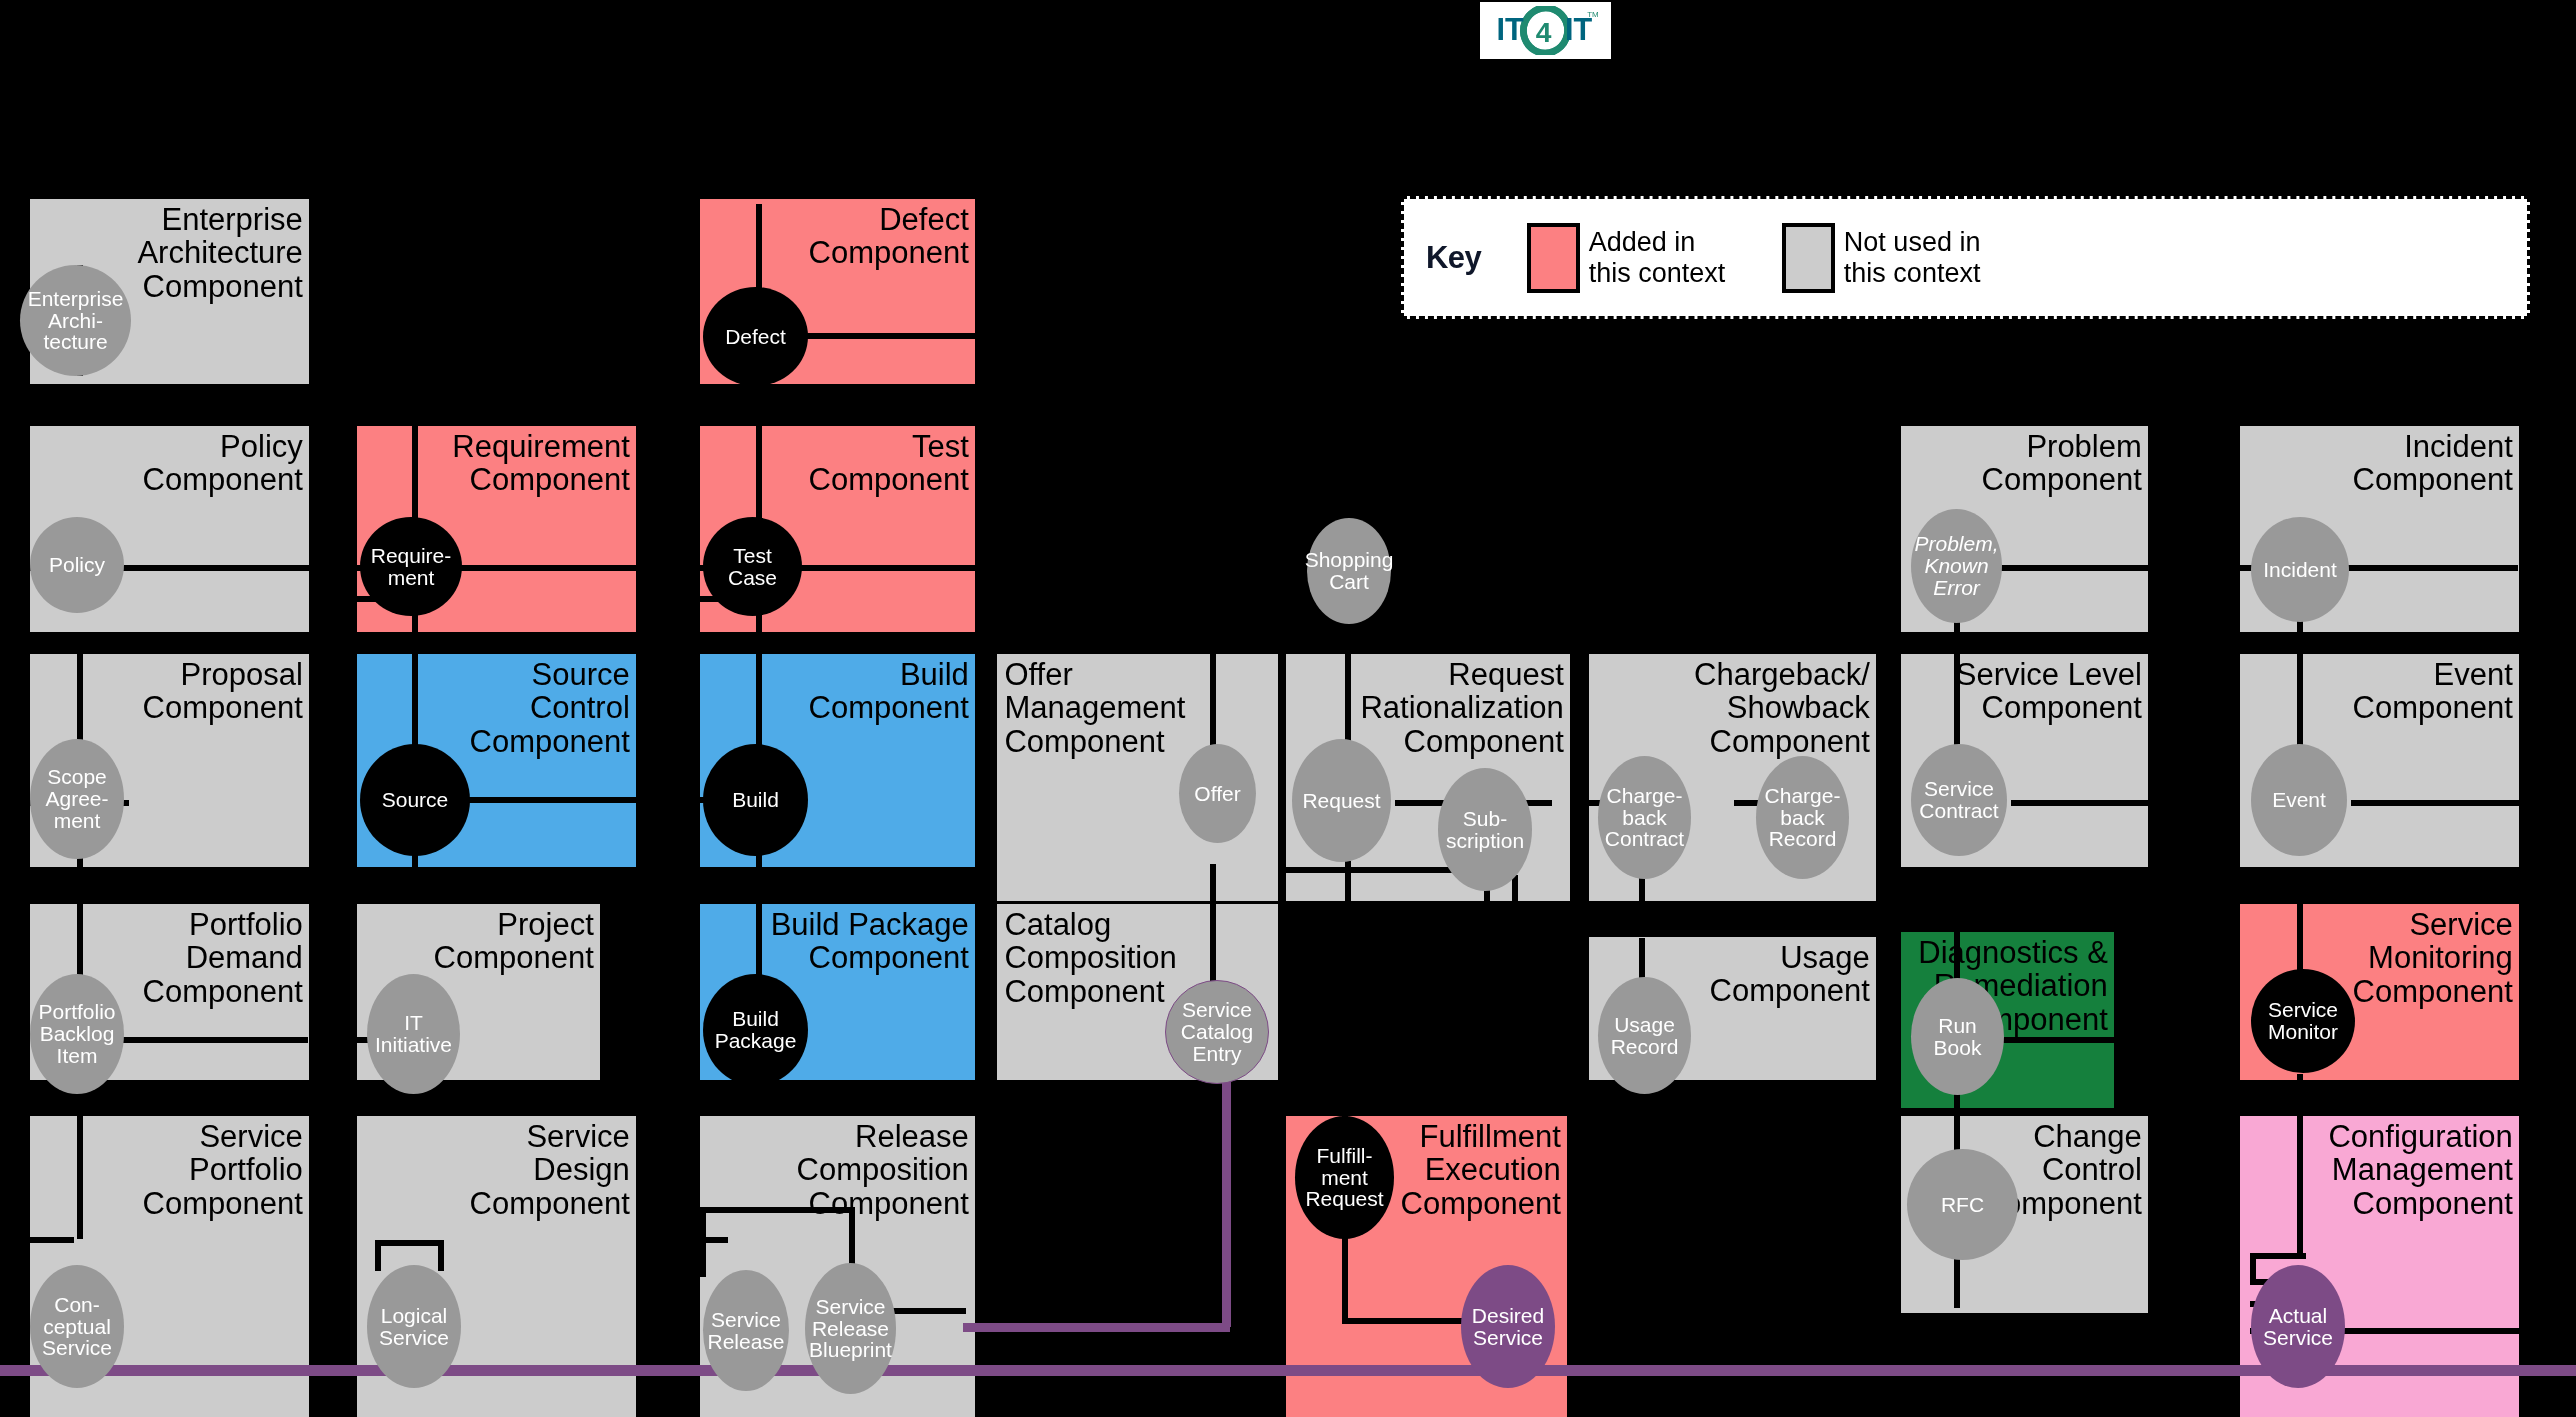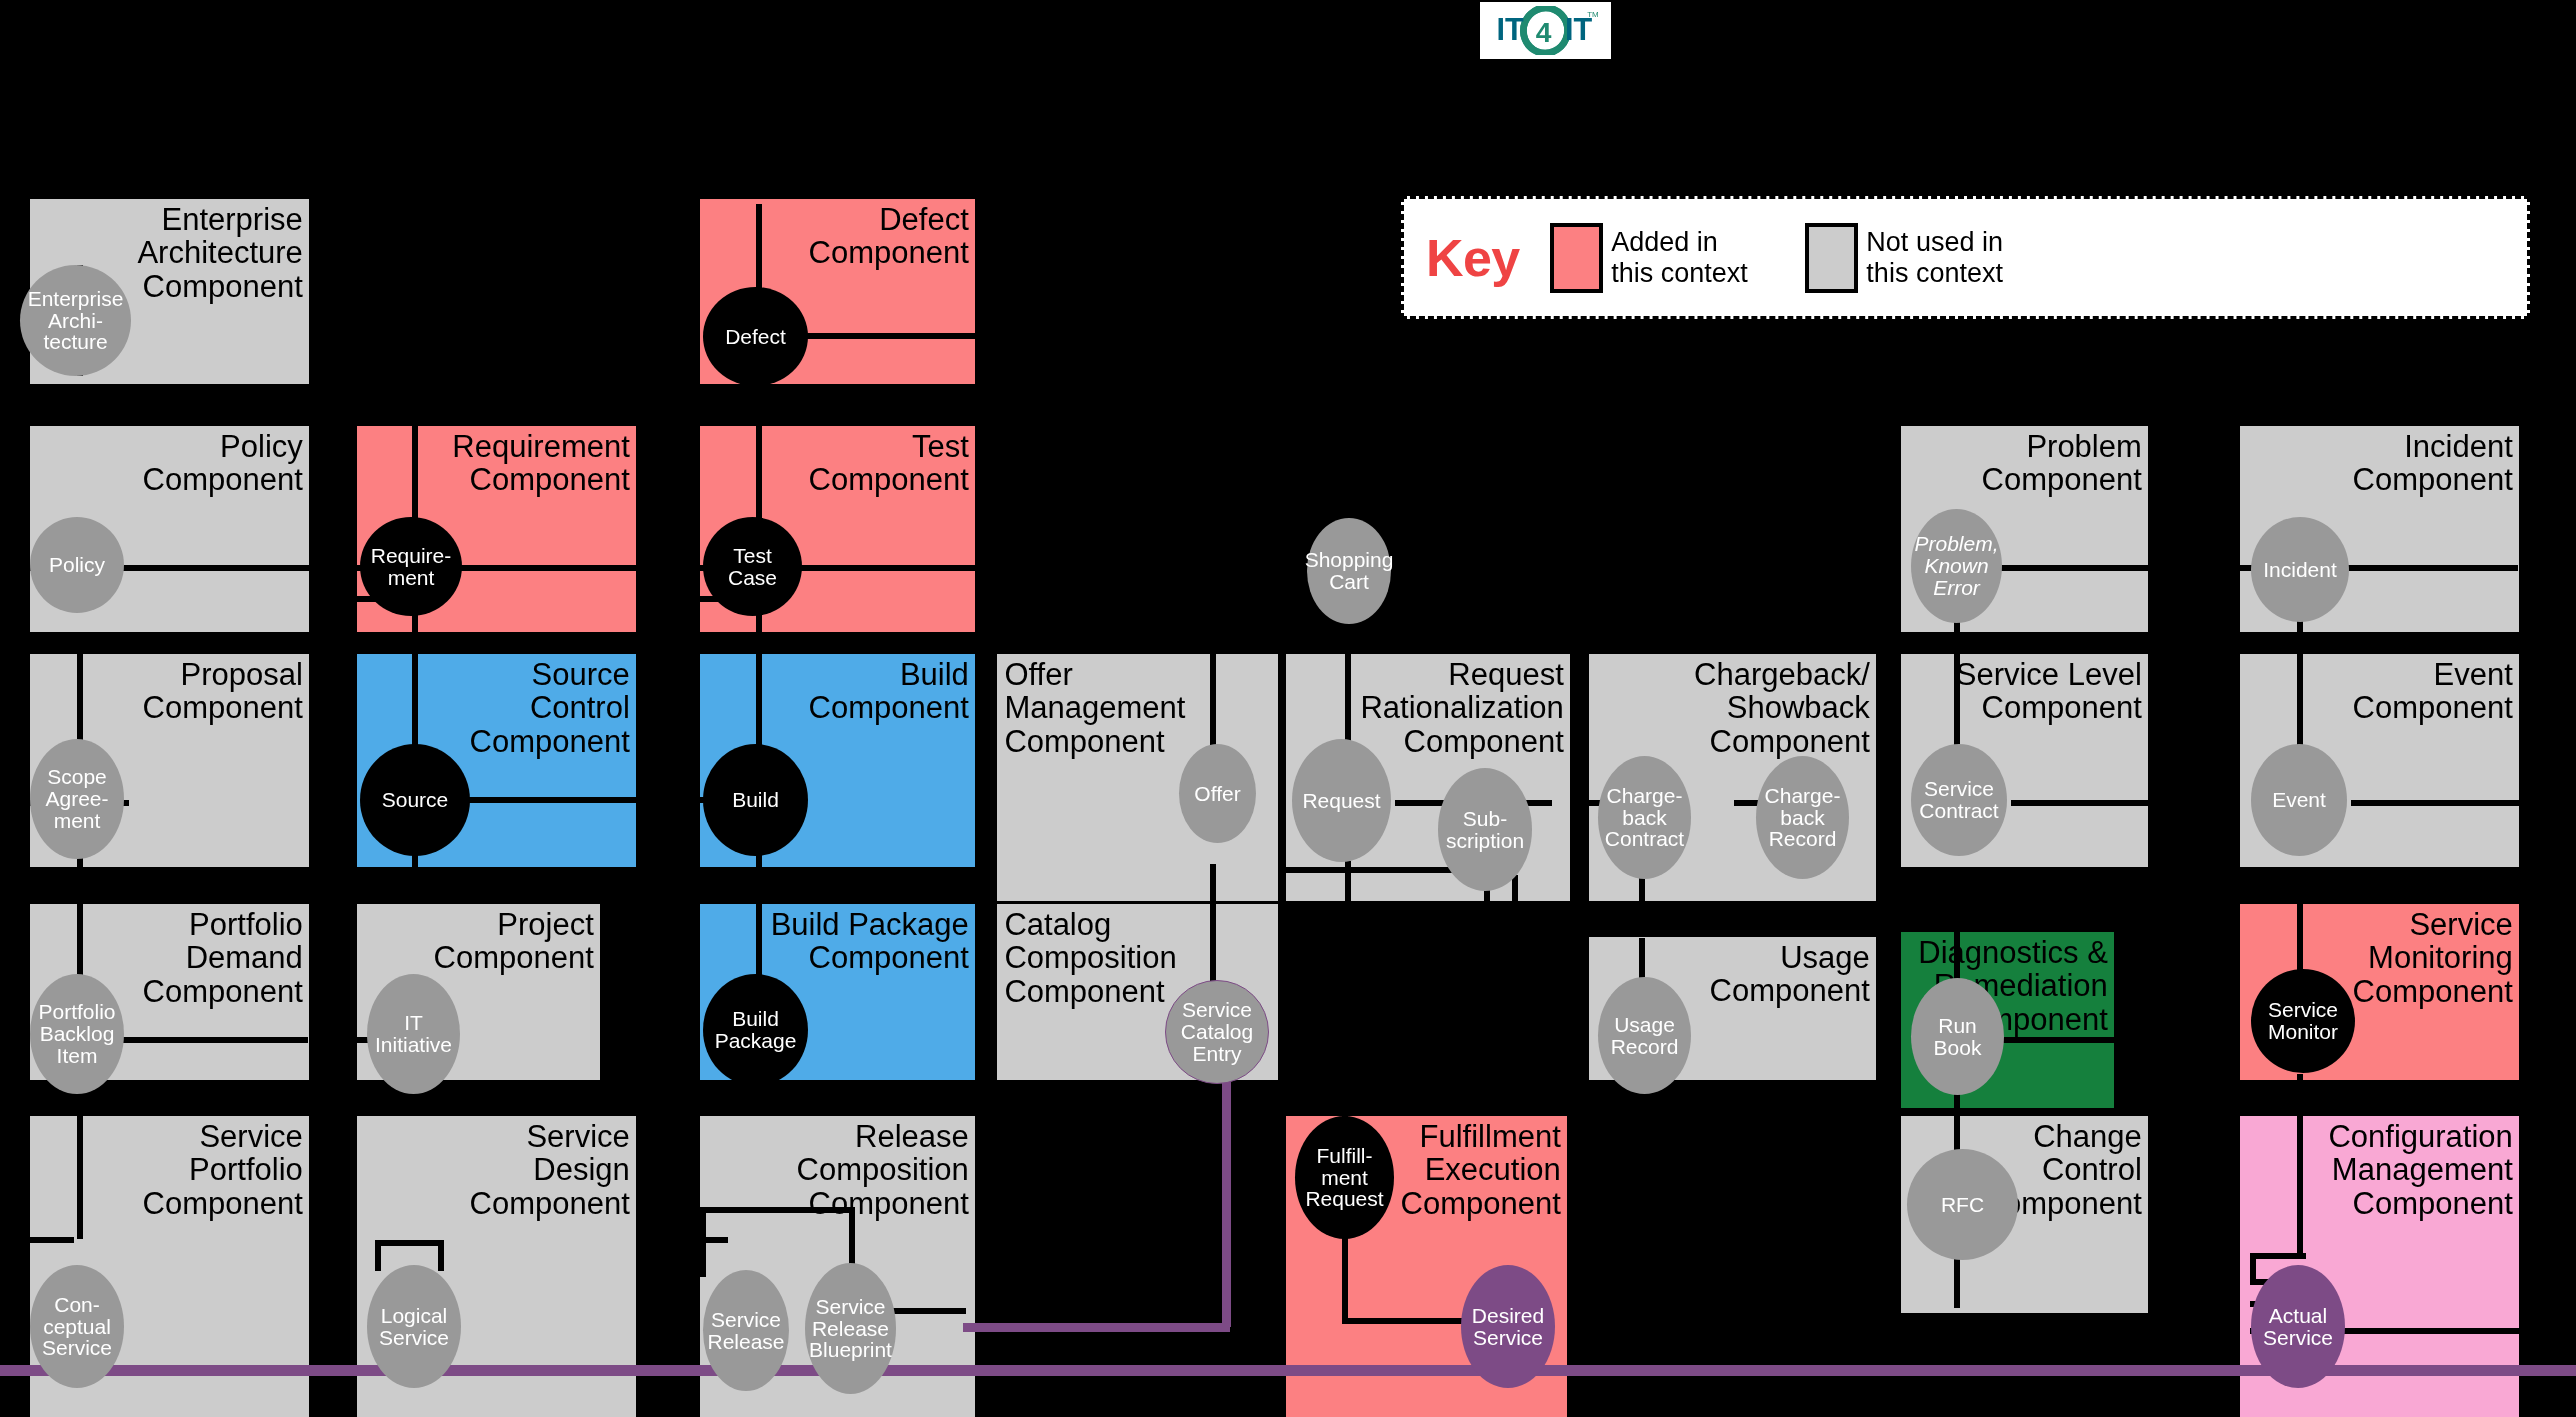--- a/index.html
+++ b/index.html
@@ -10,22 +10,22 @@
 
   
   #logo{position:absolute;left:1480px;top:1.9px;width:131px;height:57px;
         background:#fff;display:flex;align-items:center;justify-content:center;}
   #logo svg{display:block;}
 
   
   #key{position:absolute;left:1401px;top:196px;width:1129px;height:123px;
        background:#fff;border:3.1px dashed #000;box-sizing:border-box;
        display:flex;align-items:center;padding-left:22px;}
-  #key .key-word{font-size:52px;font-weight:bold;color:#ef4444;letter-spacing:-0.6px;
-                 margin-right:30px;}
+  #key .key-word{font-size:31px;font-weight:bold;color:#0f172a;letter-spacing:-0.6px;
+                 margin-right:46px;}
   .key-item{display:flex;align-items:center;margin-right:57px;}
   .key-swatch{width:53px;height:70px;border:4.3px solid #000;box-sizing:border-box;margin-right:8.6px;}
   .key-label{font-size:27px;line-height:1.12;color:#000;white-space:pre-line;}
 
   
   .comp{position:absolute;box-sizing:border-box;}
   .comp .title{position:absolute;right:6.2px;top:3.7px;text-align:right;
                font-size:31px;line-height:1.08;color:#000;white-space:pre-line;}
   .comp .title.left{left:7.4px;right:auto;text-align:left;}
 

